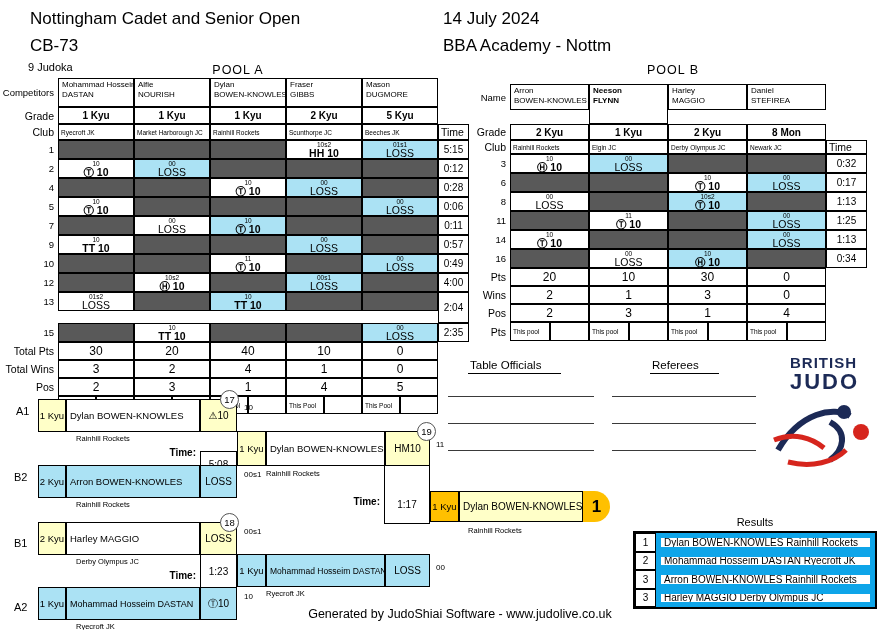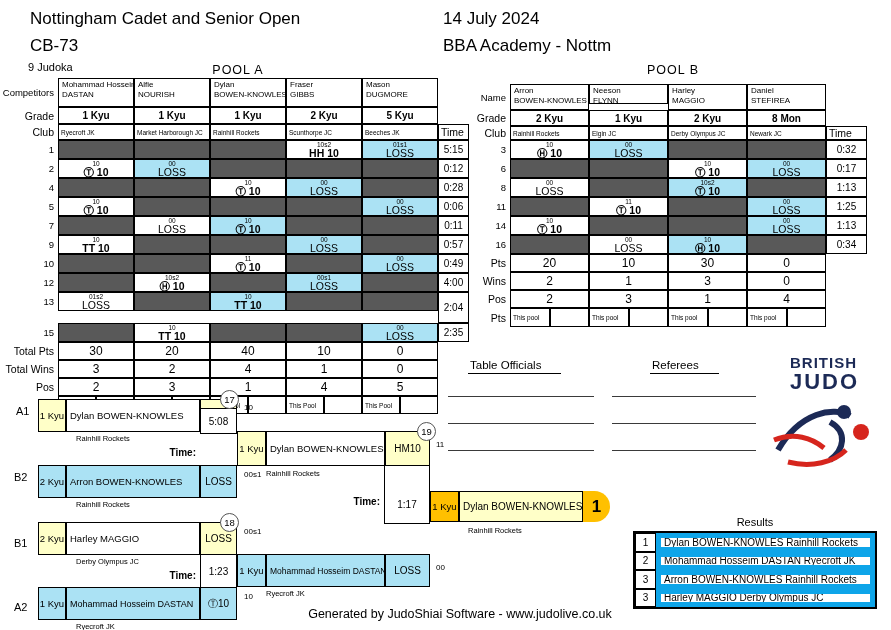--- a/index.html
+++ b/index.html
@@ -294,21 +294,21 @@
         <div class="cell" style="width: 38px; height: 18px;"></div>
       </div>
     </div>
   <div id="pool-b" class="pool" style="left: 452px; top: 84px;">
       <div class="prow">
         <div class="plbl" style="width: 58px; height: 26px; font-size: 9.5px;">Name</div>
         <div class="cell ncell" style="width: 79px; height: 26px;">
           <div class="fn">Arron</div>
           <div class="ln">BOWEN-KNOWLES</div>
         </div>
-        <div class="cell ncell" style="width: 79px; height: 20px;">
+        <div class="cell ncell" style="width: 79px; height: 40px; font-weight: bold;">
           <div class="fn">Neeson</div>
           <div class="ln">FLYNN</div>
         </div>
         <div class="cell ncell" style="width: 79px; height: 26px;">
           <div class="fn">Harley</div>
           <div class="ln">MAGGIO</div>
         </div>
         <div class="cell ncell" style="width: 79px; height: 26px;">
           <div class="fn">Daniel</div>
           <div class="ln">STEFIREA</div>
@@ -470,21 +470,21 @@
   <div class="btag" style="left:16px;top:405px">A1</div>
   <div class="brow" style="left:38px;top:399px;height:33px">
     <div class="bcell bgrade y" style="width:28px">1 Kyu</div>
     <div class="bcell bname w" style="width:134px">Dylan BOWEN-KNOWLES</div>
     <div class="bcell bscore y" style="width:37px">⚠10</div>
   </div>
   <div class="bcircle" style="left:220px;top:390px">17</div>
   <div class="bsmall" style="left:244px;top:403px">10</div>
   <div class="bclub" style="left:76px;top:434px">Rainhill Rockets</div>
   <div class="btlabel" style="left:140px;top:447px">Time:</div>
-  <div class="btime" style="left:200px;top:408px;width:37px;height:26px">5:08</div>
+  <div class="btime" style="left:200px;top:451px;width:37px;height:26px">5:08</div>
 
   <div class="btag" style="left:14px;top:471px">B2</div>
   <div class="brow" style="left:38px;top:465px;height:33px">
     <div class="bcell bgrade bl" style="width:28px">2 Kyu</div>
     <div class="bcell bname bl" style="width:134px">Arron BOWEN-KNOWLES</div>
     <div class="bcell bscore bl" style="width:37px">LOSS</div>
   </div>
   <div class="bsmall" style="left:244px;top:470px">00s1</div>
   <div class="bclub" style="left:76px;top:500px">Rainhill Rockets</div>
 

